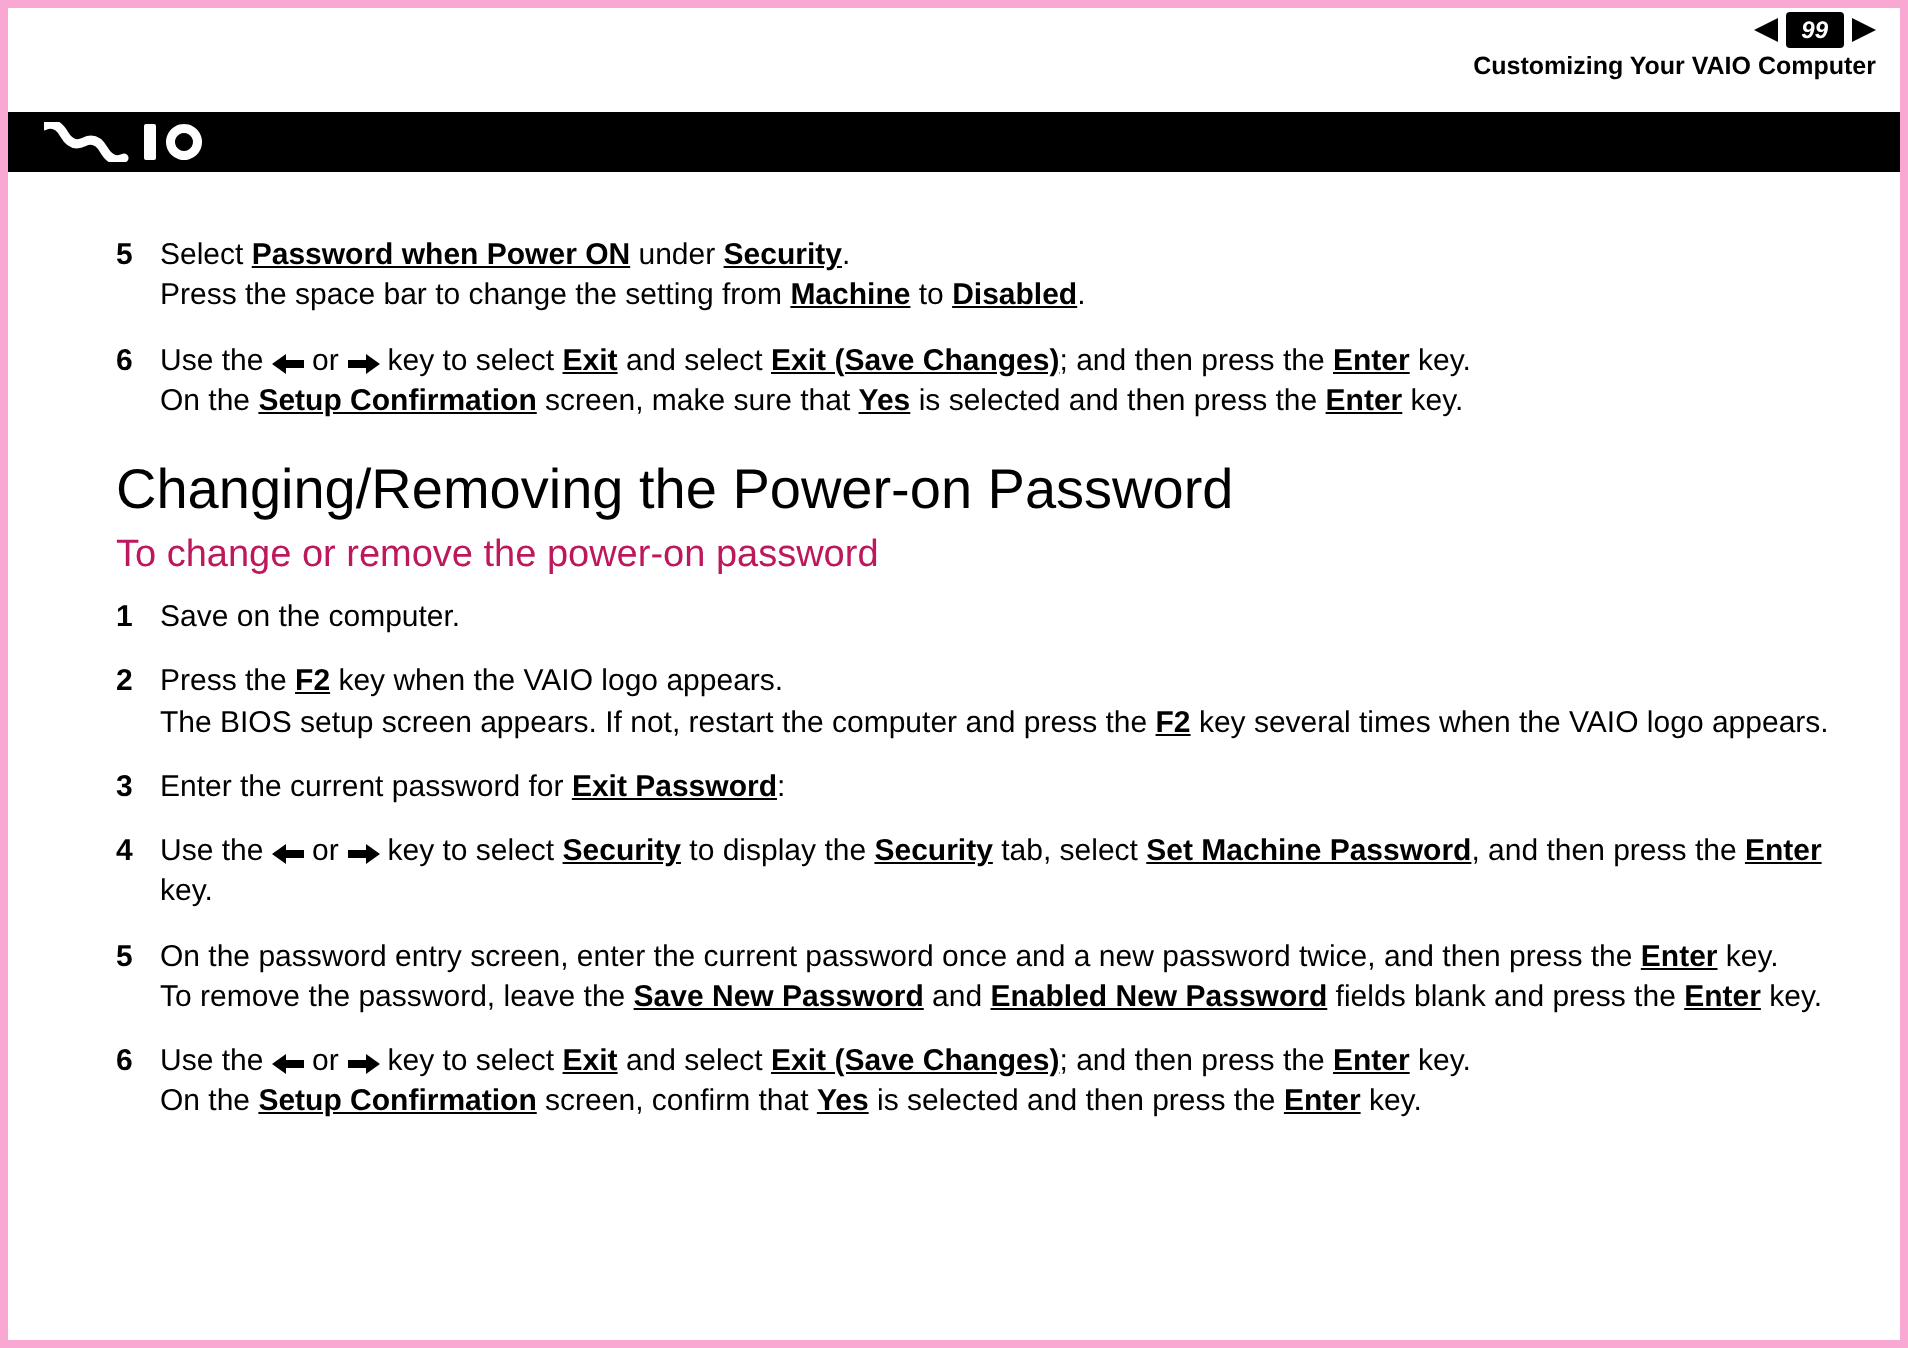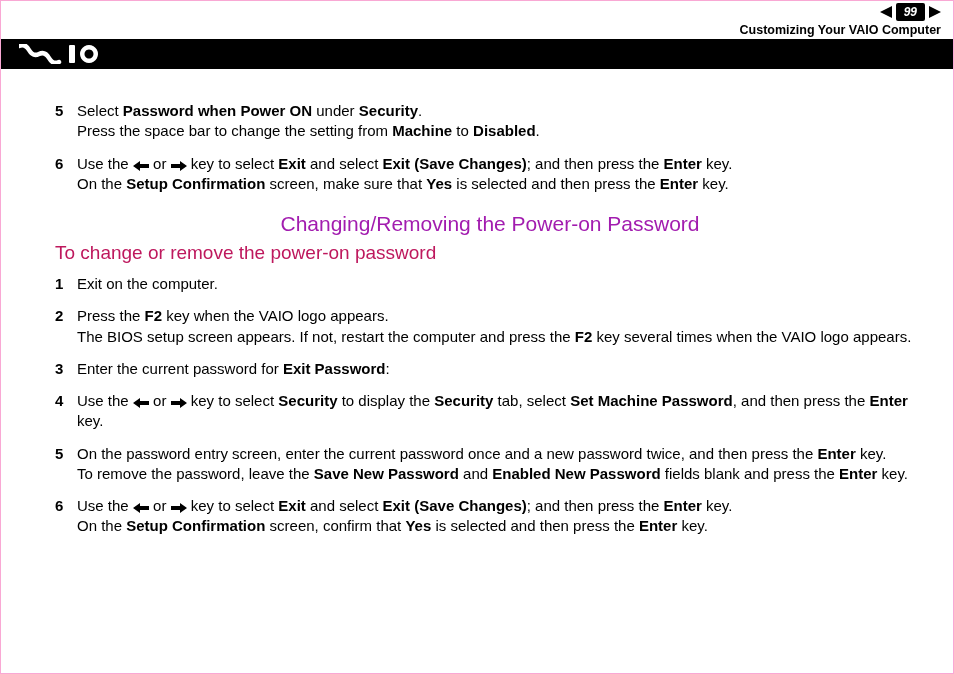--- a/index.html
+++ b/index.html
@@ -1,35 +1,35 @@
 <!DOCTYPE html>
 <html><head>
   <meta charset="utf-8">
   <style>
     * { box-sizing: border-box; margin: 0; padding: 0; }
     html, body { width: 954px; height: 674px; font-family: Arial, Helvetica, sans-serif; background: #fff; color: #000; }
-    .page { width: 954px; height: 674px; border: 1px solid #f9a8d4; position: relative; }
+    .page { width: 954px; height: 674px; border: 4px solid #f9a8d4; position: relative; }
     .topbar { display: flex; align-items: center; justify-content: flex-end; height: 22px; padding: 0 10px 0 0; }
     .nav-arrow { width: 14px; height: 14px; display: inline-flex; align-items: center; justify-content: center; }
     .nav-arrow svg { display: block; }
     .pagenum-box { background: #000; color: #fff; font-style: italic; font-weight: bold; font-size: 12px; padding: 2px 8px; border-radius: 2px; margin: 0 4px; min-width: 24px; text-align: center; }
-    .breadcrumb-row { display: flex; justify-content: flex-end; padding: 0 12px 2px 0; margin-left: 32px; }
+    .breadcrumb-row { display: flex; justify-content: flex-end; padding: 0 12px 16px 0; margin-left: 32px; }
     .breadcrumb { font-weight: bold; font-size: 12.5px; }
     .blackbar { background: #000; height: 30px; display: flex; align-items: center; padding-left: 18px; }
     .vaio-logo svg { display: block; }
     .content { padding: 32px 28px 0 54px; }
     .step-row { display: flex; margin-bottom: 12px; line-height: 1.35; font-size: 15px; }
     .step-num { width: 22px; flex: 0 0 22px; font-weight: bold; }
     .step-text { flex: 1; }
     .step-text p { margin: 0; }
     .inline-arrow { display: inline-block; vertical-align: -2px; }
     .inline-arrow svg { display: block; }
-    h2.section-title { color: #a21caf; font-weight: 400; font-size: 21px; margin: 18px 0 6px 0; text-align: center; }
+    h2.section-title { color: #000000; font-weight: 400; font-size: 28px; margin: 18px 0 6px 0; }
     h3.sub-title { color: #be185d; font-weight: 400; font-size: 19px; margin: 0 0 10px 0; }
-    b { font-weight: bold; }
+    b { font-weight: bold; text-decoration: underline; }
   </style>
 </head>
 <body>
 
 <div class="page">
 
   <div class="topbar">
     <span class="nav-arrow">
       <svg width="14" height="12" viewBox="0 0 14 12">
           <polygon points="14,0 14,12 2,6" fill="#000"></polygon>
@@ -80,21 +80,21 @@
         </div>
       </div>
 
     <h2 class="section-title">Changing/Removing the Power-on Password</h2>
     <h3 class="sub-title">To change or remove the power-on password</h3>
 
     <div id="main-steps">
         <div class="step-row">
           <div class="step-num">1</div>
           <div class="step-text">
-            <p>Exit on the computer.</p>
+            <p>Save on the computer.</p>
           </div>
         </div>
         <div class="step-row">
           <div class="step-num">2</div>
           <div class="step-text">
             <p>Press the <b>F2</b> key when the VAIO logo appears.<br>The BIOS setup screen appears. If not, restart the computer and press the <b>F2</b> key several times when the VAIO logo appears.</p>
           </div>
         </div>
         <div class="step-row">
           <div class="step-num">3</div>

